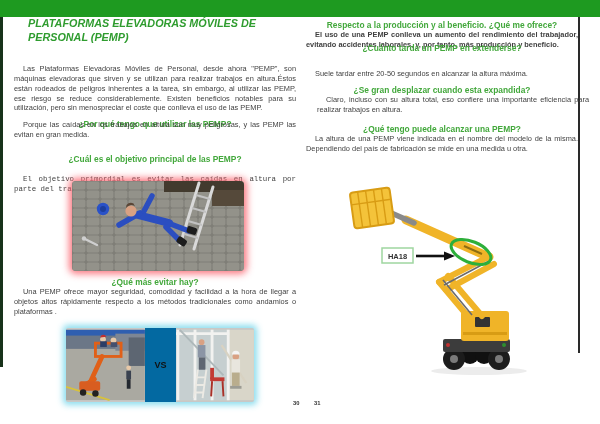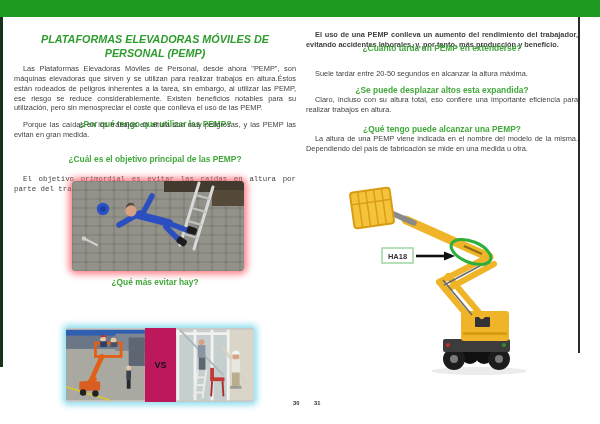--- a/index.html
+++ b/index.html
@@ -10,22 +10,22 @@
     -webkit-font-smoothing:antialiased;
   }
   .top-band{position:absolute;left:0;top:0;width:600px;height:17px;background:#1e9a20;}
   .edge-left{position:absolute;left:0;top:17px;width:3px;height:350px;background:#17321a;}
   .edge-right{position:absolute;left:578px;top:17px;width:2px;height:336px;background:#2a2a2a;}
 
   .pageL{position:absolute;left:14px;top:0;width:282px;height:424px;}
   .pageR{position:absolute;left:306px;top:0;width:272px;height:424px;}
 
   .doc-title{
-    position:absolute;left:0;top:32px;width:100%;
-    text-align:center;font-size:10.8px;font-weight:bold;font-style:italic;
+    position:absolute;left:0;top:16px;width:100%;
+    text-align:left;font-size:10.8px;font-weight:bold;font-style:italic;
     color:#2f9c2f;line-height:1.32;padding:0 14px;box-sizing:border-box;
   }
   .q{
     position:absolute;left:0;width:100%;text-align:center;
     font-size:8.4px;font-weight:bold;color:#43a83c;line-height:1.1;
   }
   .p{
     position:absolute;left:0;width:100%;
     font-size:7.4px;color:#3f3f3f;line-height:1.33;
     text-align:justify;text-indent:9px;
@@ -37,21 +37,21 @@
     background:#8d8c85;
   }
   .vs-block{
     position:absolute;left:52px;top:328px;width:188px;height:74px;
     display:flex;border-radius:2px;overflow:hidden;
     box-shadow:0 0 6px 2.5px rgba(127,217,236,0.9);
     background:#c8c8c6;
   }
   .vs-mid{
     width:33px;height:100%;display:flex;align-items:center;justify-content:center;
-    font-size:9px;font-weight:bold;color:#111;background:#be185d;
+    font-size:9px;font-weight:bold;color:#111;background:#0369a1;
   }
   .figure-lift{position:absolute;left:38px;top:172px;width:192px;height:206px;}
   .page-num{
     position:absolute;top:400px;font-size:5.8px;font-weight:bold;color:#333;
   }
   .pn30{left:293px;} .pn31{left:314px;}
   svg{display:block;}
 </style>
 </head>
 <body>
@@ -114,20 +114,21 @@
       <circle cx="31" cy="28" r="3" fill="#1d3f9e"></circle>
 
       <g stroke="#cfcfcf" stroke-width="2.2" stroke-linecap="round">
         <line x1="13" y1="58" x2="25" y2="64"></line>
       </g>
       <circle cx="12" cy="57.5" r="2.2" fill="#cfcfcf"></circle>
     </svg>
   </div>
 
   <div class="q" style="top:278px;">¿Qué más evitar hay?</div>
+  <div class="p" style="top:287px;">Una PEMP ofrece mayor seguridad, comodidad y facilidad a la hora de llegar a objetos altos rápidamente respecto a los métodos tradicionales como andamios o plataformas .</div>
 
   <div class="vs-block">
     <svg width="83" height="74" viewBox="0 0 83 74">
       <rect width="83" height="74" fill="#aaa9a1"></rect>
 
       <rect x="0" y="0" width="83" height="20" fill="#6b7787"></rect>
       <rect x="0" y="0" width="83" height="6" fill="#2f5fb0"></rect>
       <rect x="52" y="4" width="31" height="18" fill="#7d8694"></rect>
       <rect x="66" y="8" width="17" height="30" fill="#5d6672"></rect>
 
@@ -189,27 +190,28 @@
       <path d="M59 26 a4 4 0 0 1 8 0 z" fill="#f4f4f4"></path>
       <rect x="58.5" y="31" width="9" height="14" fill="#e8e6de"></rect>
       <rect x="59" y="45" width="8" height="14" fill="#b9ad8d"></rect>
       <rect x="57" y="59" width="12" height="3" fill="#9c9c94"></rect>
     </svg>
   </div>
 </div>
 
 <div class="pageR">
 
+  <div class="q" style="top:21px;">Respecto a la producción y al beneficio. ¿Qué me ofrece?</div>
   <div class="p" style="top:30px;font-weight:bold;">El uso de una PEMP conlleva un aumento del rendimiento del trabajador, evitando accidentes laborales, y, por tanto, más producción y beneficio.</div>
 
   <div class="q" style="top:44px;">¿Cuánto tarda un PEMP en extenderse?</div>
   <div class="p" style="top:69px;">Suele tardar entre 20-50 segundos en alcanzar la altura máxima.</div>
 
-  <div class="q" style="top:86px;">¿Se puede desplazar altos esta expandida?</div>
-  <div class="p" style="top:95px;">Claro, incluso con su altura total, eso confiere una importante eficiencia para realizar trabajos en altura.</div>
+  <div class="q" style="top:86px;">¿Se gran desplazar cuando esta expandida?</div>
+  <div class="p" style="top:95px;margin-left:11px;">Claro, incluso con su altura total, eso confiere una importante eficiencia para realizar trabajos en altura.</div>
 
   <div class="q" style="top:125px;">¿Qué tengo puede alcanzar una PEMP?</div>
   <div class="p" style="top:134px;">La altura de una PEMP viene indicada en el nombre del modelo de la misma. Dependiendo del país de fabricación se mide en una medida u otra.</div>
 
   <div class="figure-lift">
     <svg width="192" height="206" viewBox="0 0 192 206">
       <ellipse cx="135" cy="199" rx="48" ry="4" fill="#ececec"></ellipse>
 
       <circle cx="126" cy="183" r="9" fill="#101010"></circle>
       <circle cx="140" cy="183" r="9" fill="#101010"></circle>

